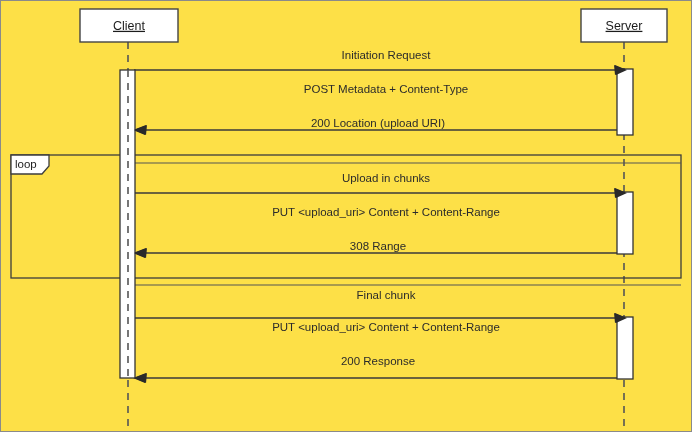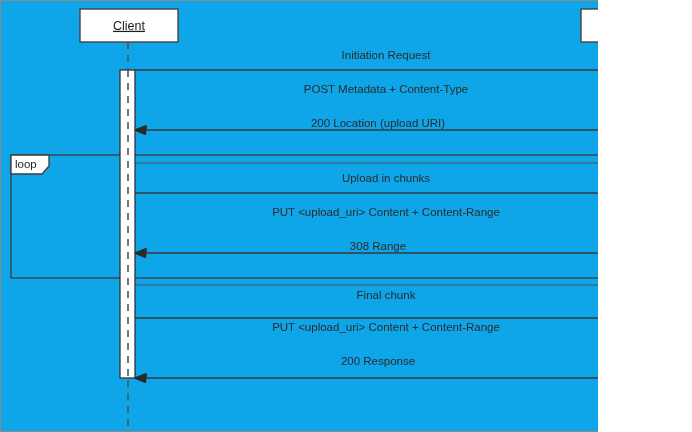--- a/index.html
+++ b/index.html
@@ -5,23 +5,23 @@
   html, body {
     margin: 0;
     padding: 0;
     background: #ffffff;
   }
   body {
     font-family: "Liberation Sans", sans-serif;
   }
   #canvas {
     position: relative;
-    width: 598px;
+    width: 692px;
     height: 432px;
-    background: #0ea5e9;
+    background: #fde047;
     overflow: hidden;
   }
   svg#diagram {
     display: block;
     width: 692px;
     height: 432px;
   }
   .frame-border {
     fill: none;
     stroke: #8a8a8a;

